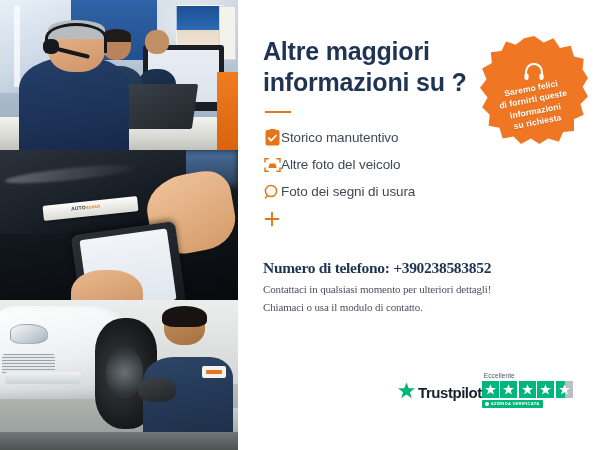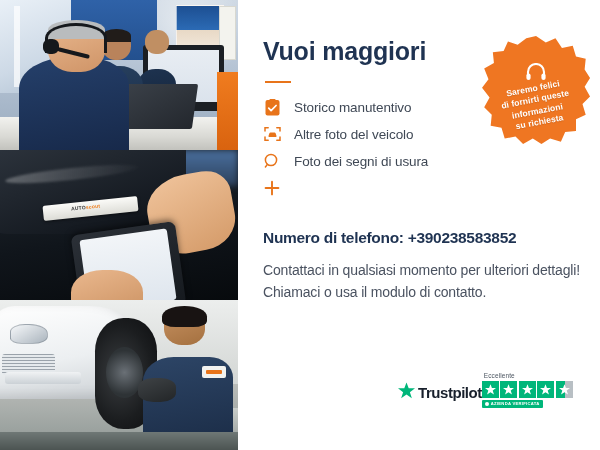--- a/index.html
+++ b/index.html
@@ -350,52 +350,51 @@
   }
 
   
   .features {
     list-style: none;
     margin-top: 2px;
   }
   .feature {
     display: flex;
     align-items: center;
-    gap: 13px;
     height: 27px;
   }
   .feature-icon {
     width: 18px;
     height: 18px;
     flex: 0 0 18px;
     display: flex;
     align-items: center;
     justify-content: center;
     color: #e8741a;
   }
   .feature-icon svg { display: block; }
   .feature-label {
     font-size: 13.5px;
     color: #3f4855;
     letter-spacing: -0.1px;
     white-space: nowrap;
   }
 
   
-  .phone-block { margin-top: 27px; }
+  .phone-block { margin-top: 27px; font-family: Liberation Serif, serif; }
   .phone-line {
     font-size: 15.5px;
     font-weight: 700;
     color: #1f3352;
     letter-spacing: -0.3px;
     white-space: nowrap;
   }
   .contact-text {
-    margin-top: 12px;
-    font-size: 14px;
+    margin-top: 4px;
+    font-size: 11px;
     line-height: 1.62;
     color: #4a5260;
     letter-spacing: -0.15px;
     white-space: nowrap;
   }
 
   
   .trustpilot {
     position: absolute;
     left: 160px;
@@ -512,21 +511,22 @@
       <div class="gar-glove"></div>
       <div class="gar-lift"></div>
       <div class="gar-floor"></div>
     </div>
 
   </div>
 
   <div class="content">
 
     <h1 class="heading">
-      <span>Vuoi maggiori</span><br>
+      <span>Altre maggiori</span><br>
+      <span>informazioni su ?</span>
     </h1>
 
     <div class="divider"></div>
 
     <div class="badge">
       <div class="badge-burst"></div>
       <div class="badge-icon">
         <svg width="22" height="18" viewBox="0 0 22 18" fill="none">
           <path d="M3 12V9a8 8 0 0 1 16 0v3" stroke="#ffffff" stroke-width="2.1" stroke-linecap="round"></path>
           <rect x="1.4" y="10.5" width="4.2" height="6.6" rx="2.1" fill="#ffffff"></rect>

